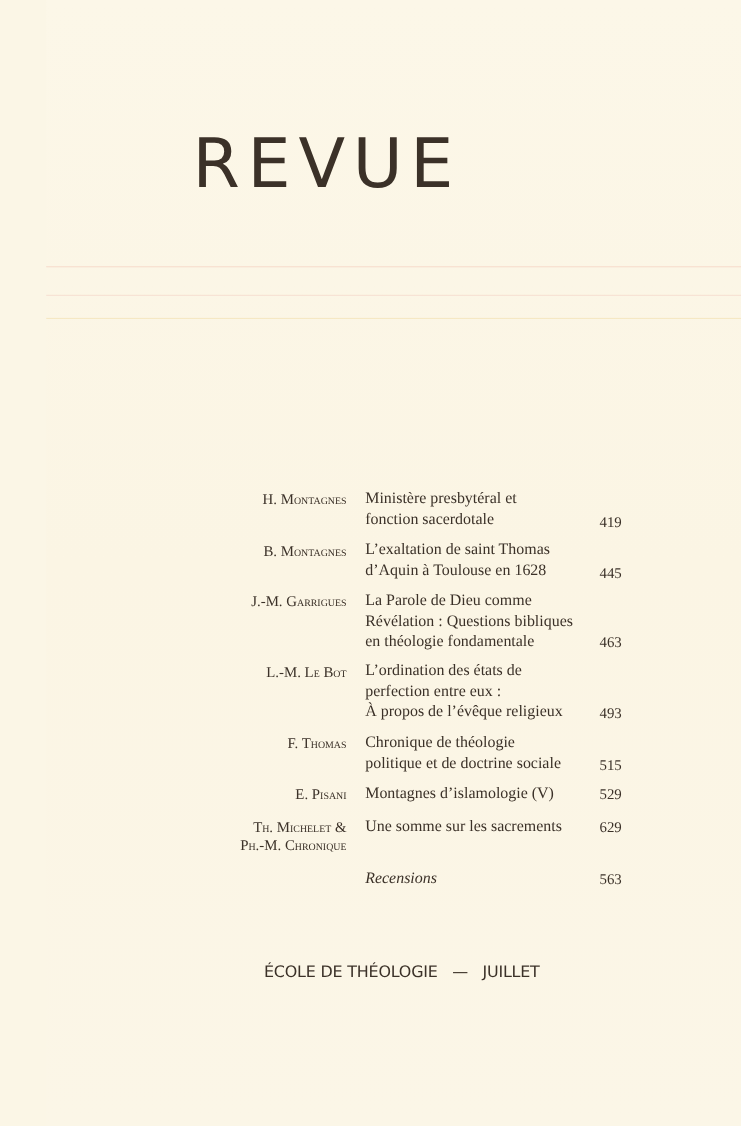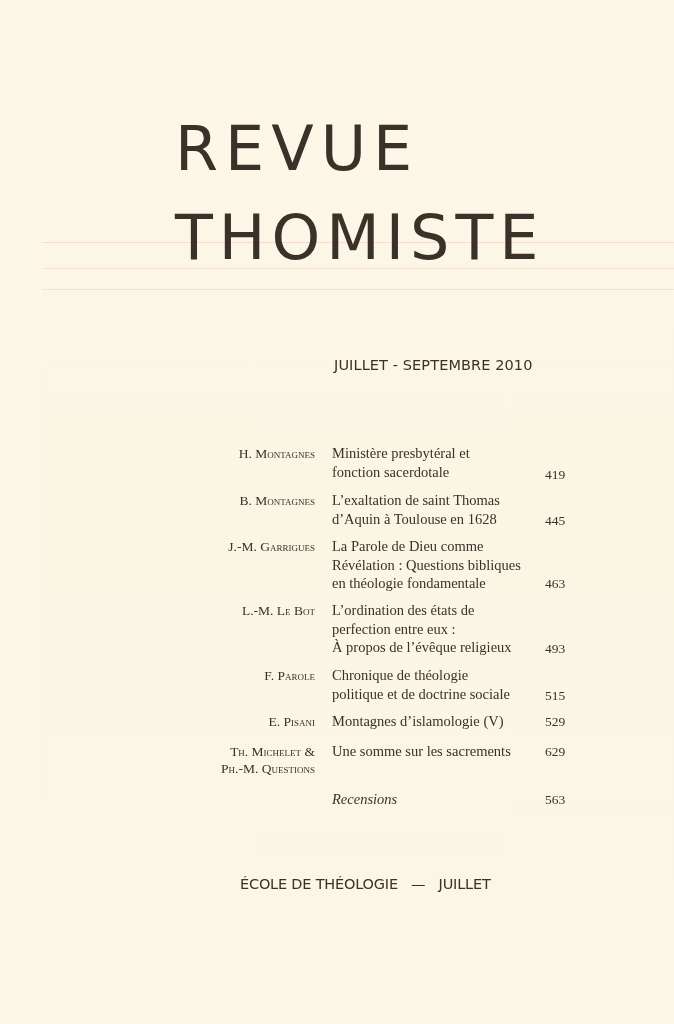--- a/index.html
+++ b/index.html
@@ -57,23 +57,21 @@
   </style>
 </head>
 <body>
 
 <div class="page">
   <div class="scanline" style="top:242px;background:#f2c9b8;"></div>
   <div class="scanline" style="top:268px;background:#f3d2c4;"></div>
   <div class="scanline" style="top:289px;background:#f1dca8;"></div>
 
   <div class="title l1">REVUE</div>
-  <div class="title l2">THOMISTE</div>
 
-  <div class="issue-date">JUILLET - SEPTEMBRE  2010</div>
 
   <div class="toc">
     <div class="entry" style="top:0px;">
       <div class="author" style="top:2px;">H. Montagnes</div>
       <div class="article-title" style="top:1px;">Ministère presbytéral et
 fonction sacerdotale</div>
       <div class="page-num" style="top:24px;">419</div>
     </div>
     <div class="entry" style="top:47px;">
       <div class="author" style="top:2px;">B. Montagnes</div>
@@ -89,33 +87,33 @@
       <div class="page-num" style="top:40px;">463</div>
     </div>
     <div class="entry" style="top:157px;">
       <div class="author" style="top:2px;">L.-M. Le Bot</div>
       <div class="article-title" style="top:1px;">L’ordination des états de
 perfection entre eux :
 À propos de l’évêque religieux</div>
       <div class="page-num" style="top:41px;">493</div>
     </div>
     <div class="entry" style="top:222px;">
-      <div class="author" style="top:2px;">F. Parole</div>
+      <div class="author" style="top:2px;">F. Thomas</div>
       <div class="article-title" style="top:1px;">Chronique de théologie
 politique et de doctrine sociale</div>
       <div class="page-num" style="top:23px;">515</div>
     </div>
     <div class="entry" style="top:268px;">
       <div class="author" style="top:2px;">E. Pisani</div>
       <div class="article-title" style="top:1px;">Montagnes d’islamologie (V)</div>
       <div class="page-num" style="top:3px;">529</div>
     </div>
     <div class="entry" style="top:298px;">
       <div class="author" style="top:2px;">Th. Michelet &amp;</div>
-      <div class="author" style="top:19px;">Ph.-M. Questions</div>
+      <div class="author" style="top:19px;">Ph.-M. Chronique</div>
       <div class="article-title" style="top:1px;">Une somme sur les sacrements</div>
       <div class="page-num" style="top:3px;">629</div>
     </div>
     <div class="entry" style="top:346px;">
       <div class="article-title italic" style="top:1px;">Recensions</div>
       <div class="page-num" style="top:3px;">563</div>
     </div>
   </div>
 
   <div class="publisher">ÉCOLE DE THÉOLOGIE   —   JUILLET</div>

